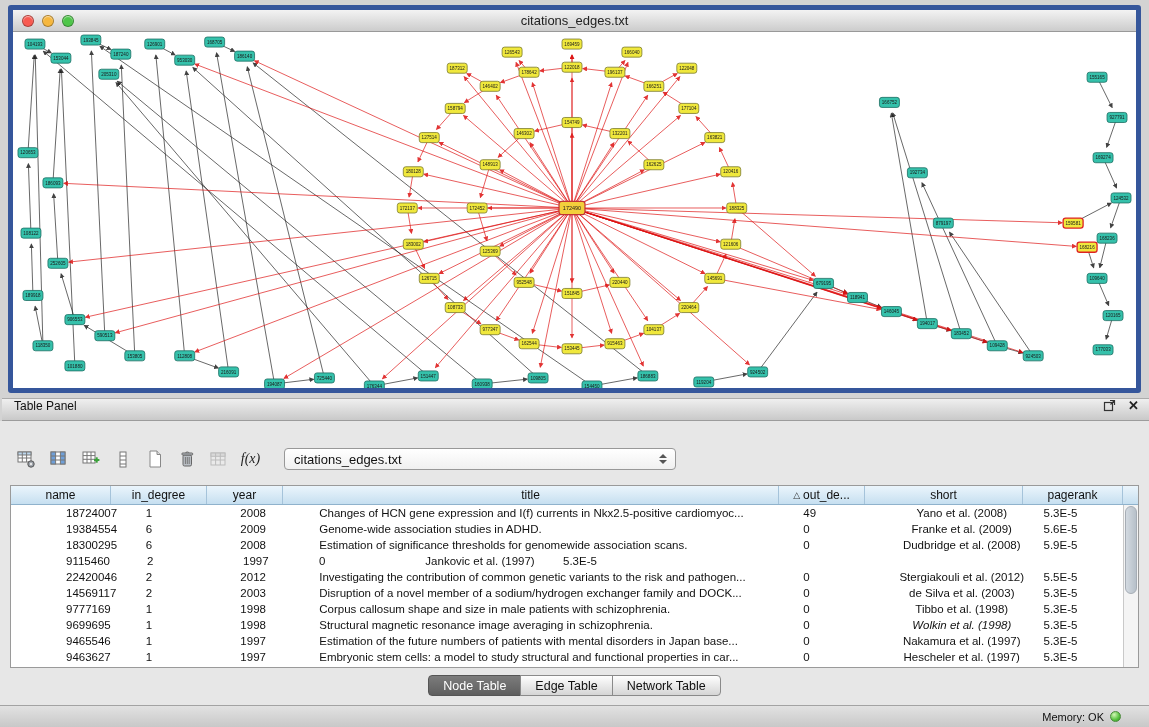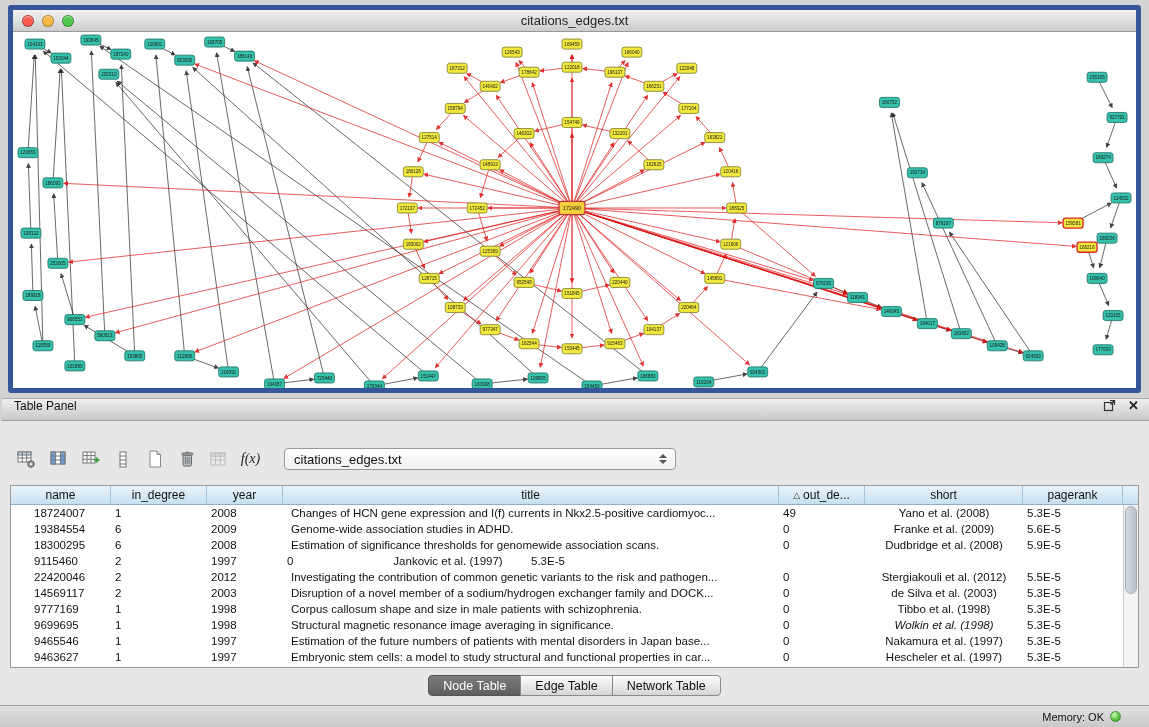--- a/index.html
+++ b/index.html
@@ -42,21 +42,21 @@
 
   .table-wrap { position:absolute; top:64px; left:10px; width:1129px; height:183px;
     background:#fff; border:1px solid #9a9a9a; overflow:hidden; }
   .thead { display:flex; height:19px; background:linear-gradient(#ebf5fc,#c6dff0); border-bottom:1px solid #8fb2cc; }
   .th { display:flex; align-items:center; justify-content:center; font-size:12px; color:#111;
     border-right:1px solid #a5c3da; gap:3px; overflow:hidden; white-space:nowrap; }
   .sort { font-size:9px; color:#333; }
   .tbody { position:relative; }
   .row { display:flex; height:16px; align-items:center; font-size:11.5px; color:#111; }
   .cell { overflow:hidden; white-space:nowrap; padding:0 4px; }
-  .cell.c0 { padding-left:23px; }
+  .cell.c0 { padding-left:23px;margin-left:32px; }
   .cell.c3 { padding-left:8px; }
   .cell.c5 { text-align:center; }
   .vscroll { position:absolute; top:19px; right:0; width:15px; bottom:0; background:#f4f4f4; border-left:1px solid #c9c9c9; }
   .vthumb { position:absolute; top:1px; left:1px; right:1px; height:88px;
     background:linear-gradient(90deg,#d3dae1,#b7c0c9); border:1px solid #a6adb5; border-radius:7px; }
 
   .tabs { position:absolute; left:0; right:0; bottom:9px; display:flex; justify-content:center; }
   .tab { height:21px; padding:0 14px; display:flex; align-items:center; font-size:12.5px;
     border:1px solid #8a8a8a; background:linear-gradient(#fefefe,#d5d5d5); color:#111; margin-left:-1px; }
   .tab.first { border-radius:4px 0 0 4px; margin-left:0; }
@@ -790,21 +790,21 @@
           <div class="cell c2" style="width: 76px;">1998</div>
           <div class="cell c3" style="width: 496px;">Corpus callosum shape and size in male patients with schizophrenia.</div>
           <div class="cell c4" style="width: 86px;">0</div>
           <div class="cell c5" style="width: 158px;">Tibbo et al. (1998)</div>
           <div class="cell c6" style="width: 100px;">5.3E-5</div>
         </div>
         <div class="row">
           <div class="cell c0" style="width: 100px;">9699695</div>
           <div class="cell c1" style="width: 96px;">1</div>
           <div class="cell c2" style="width: 76px;">1998</div>
-          <div class="cell c3" style="width: 496px;">Structural magnetic resonance image averaging in significance.</div>
+          <div class="cell c3" style="width: 496px;">Structural magnetic resonance image averaging in schizophrenia.</div>
           <div class="cell c4" style="width: 86px;">0</div>
           <div class="cell c5" style="width: 158px; font-style: italic;">Wolkin et al. (1998)</div>
           <div class="cell c6" style="width: 100px;">5.3E-5</div>
         </div>
         <div class="row">
           <div class="cell c0" style="width: 100px;">9465546</div>
           <div class="cell c1" style="width: 96px;">1</div>
           <div class="cell c2" style="width: 76px;">1997</div>
           <div class="cell c3" style="width: 496px;">Estimation of the future numbers of patients with mental disorders in Japan base...</div>
           <div class="cell c4" style="width: 86px;">0</div>

